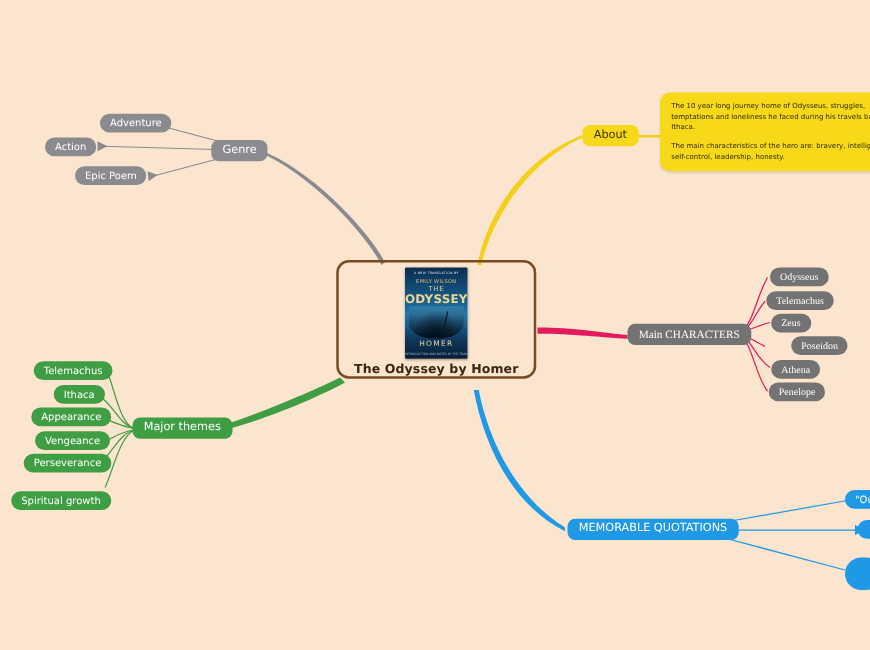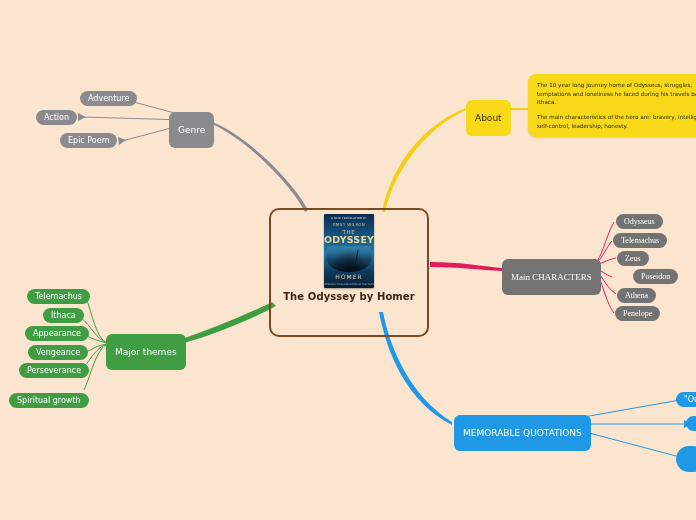--- a/index.html
+++ b/index.html
@@ -32,21 +32,21 @@
     position: absolute;
     box-sizing: border-box;
     white-space: nowrap;
     line-height: 1;
   }
   
   .central {
     left: 269px;
     top: 208px;
     width: 160px;
-    height: 129px;
+    height: 95px;
     border: 2px solid #7a4a20;
     border-radius: 10px;
     background: transparent;
     display: flex;
     flex-direction: column;
     align-items: center;
     justify-content: flex-start;
     padding-top: 4px;
   }
   .central-title {
@@ -111,21 +111,21 @@
     display: flex;
     align-items: center;
     justify-content: center;
     color: #ffffff;
     font-size: 8px;
     padding: 0 8px;
     height: 15px;
   }
   .pill.main {
     font-size: 9px;
-    height: 36px;
+    height: 17px;
     border-radius: 6px;
     padding: 0 9px;
   }
   .gray   { background: #8b8b8f; }
   .green  { background: #3f9e43; }
   .crimson{ background: #737373; font-family: Liberation Serif, serif; }
   .blue   { background: #1f99e5; }
   .yellow { background: #f5d417; color:#3a3203; }
   .yellow.main { background:#f7d919; color:#3a3203; }
 

